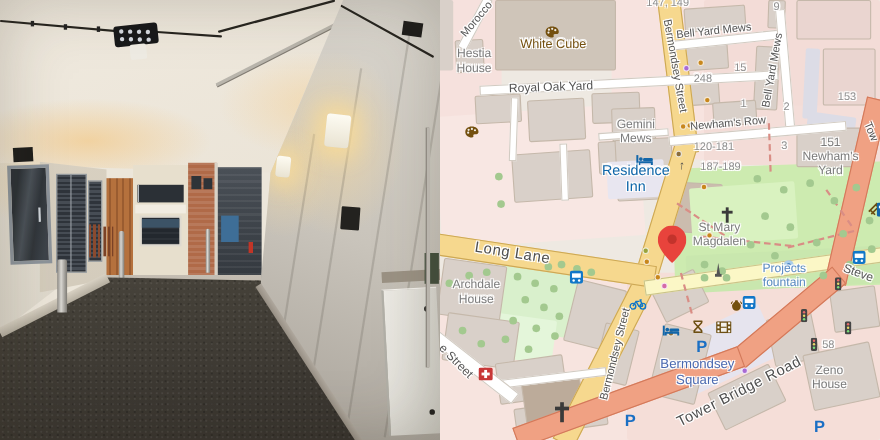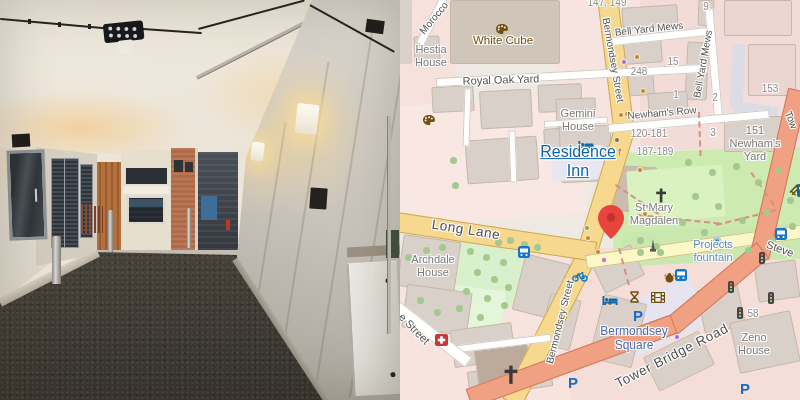--- a/index.html
+++ b/index.html
@@ -74,21 +74,21 @@
   .map{position:relative;width:400px;height:400px;background:#eee9e2;overflow:hidden;flex:0 0 auto;}
   .map *{position:absolute;box-sizing:border-box;}
   .lbl{white-space:pre;text-align:center;line-height:1.18;
     text-shadow:0 0 2px #fff,0 0 2px #fff,1px 1px 0 #fff,-1px -1px 0 #fff,1px -1px 0 #fff,-1px 1px 0 #fff;}
   .s-st{font-size:10px;color:#545454;}
   .s-st2{font-size:11px;color:#545454;}
   .s-st3{font-size:13.5px;color:#4f4f4f;letter-spacing:.6px;}
   .s-num{font-size:10px;color:#8d8d8d;}
   .s-nm{font-size:11px;color:#7b7b7b;}
   .s-brown{font-size:11.5px;color:#74500f;}
-  .s-tour{font-size:16px;color:#0d65a8;text-decoration:underline;}
+  .s-tour{font-size:13px;color:#0d65a8;}
   .s-place{font-size:12px;color:#4a69b0;}
   .s-water{font-size:11px;color:#5a8ac2;}
   .pk{color:#1a6fc4;font-weight:bold;font-size:15px;font-family:"Liberation Sans",sans-serif;}
   .arrowg{color:#4a4a4a;font-size:11px;}
   .attrib{left:0;right:0;bottom:0;height:16px;background:rgba(255,255,255,.85);color:#333;font-size:11px;line-height:16px;padding-left:7px;z-index:60;}
 </style>
 </head>
 <body>
 
 <div class="app">
@@ -518,21 +518,21 @@
         <div class="lbl s-num" style="left: 276px; top: 95px; transform: translate(-50%, -50%) rotate(0deg);">1</div>
         <div class="lbl s-num" style="left: 315px; top: 98px; transform: translate(-50%, -50%) rotate(0deg);">2</div>
         <div class="lbl s-num" style="left: 370px; top: 89px; transform: translate(-50%, -50%) rotate(0deg);">153</div>
         <div class="lbl s-num" style="left: 313px; top: 133px; transform: translate(-50%, -50%) rotate(0deg);">3</div>
         <div class="lbl s-num" style="left: 249px; top: 134px; transform: translate(-50%, -50%) rotate(0deg);">120-181</div>
         <div class="lbl s-num" style="left: 255px; top: 152px; transform: translate(-50%, -50%) rotate(0deg);">187-189</div>
         <div class="lbl s-num" style="left: 353px; top: 314px; transform: translate(-50%, -50%) rotate(0deg);">58</div>
         <div class="lbl s-nm" style="left: 31px; top: 56px; transform: translate(-50%, -50%) rotate(0deg);">Hestia
 House</div>
         <div class="lbl s-nm" style="left: 178px; top: 120px; transform: translate(-50%, -50%) rotate(0deg);">Gemini
-House</div>
+Mews</div>
         <div class="lbl s-nm" style="left: 33px; top: 266px; transform: translate(-50%, -50%) rotate(0deg);">Archdale
 House</div>
         <div class="lbl s-nm" style="left: 354px; top: 344px; transform: translate(-50%, -50%) rotate(0deg);">Zeno
 House</div>
         <div class="lbl s-nm" style="left: 355px; top: 143px; transform: translate(-50%, -50%) rotate(0deg);">151
 Newham's
 Yard</div>
         <div class="lbl s-nm" style="left: 254px; top: 214px; transform: translate(-50%, -50%) rotate(0deg);">St Mary
 Magdalen</div>
         <div class="lbl s-brown" style="left: 103px; top: 41px; transform: translate(-50%, -50%) rotate(0deg);">White Cube</div>

